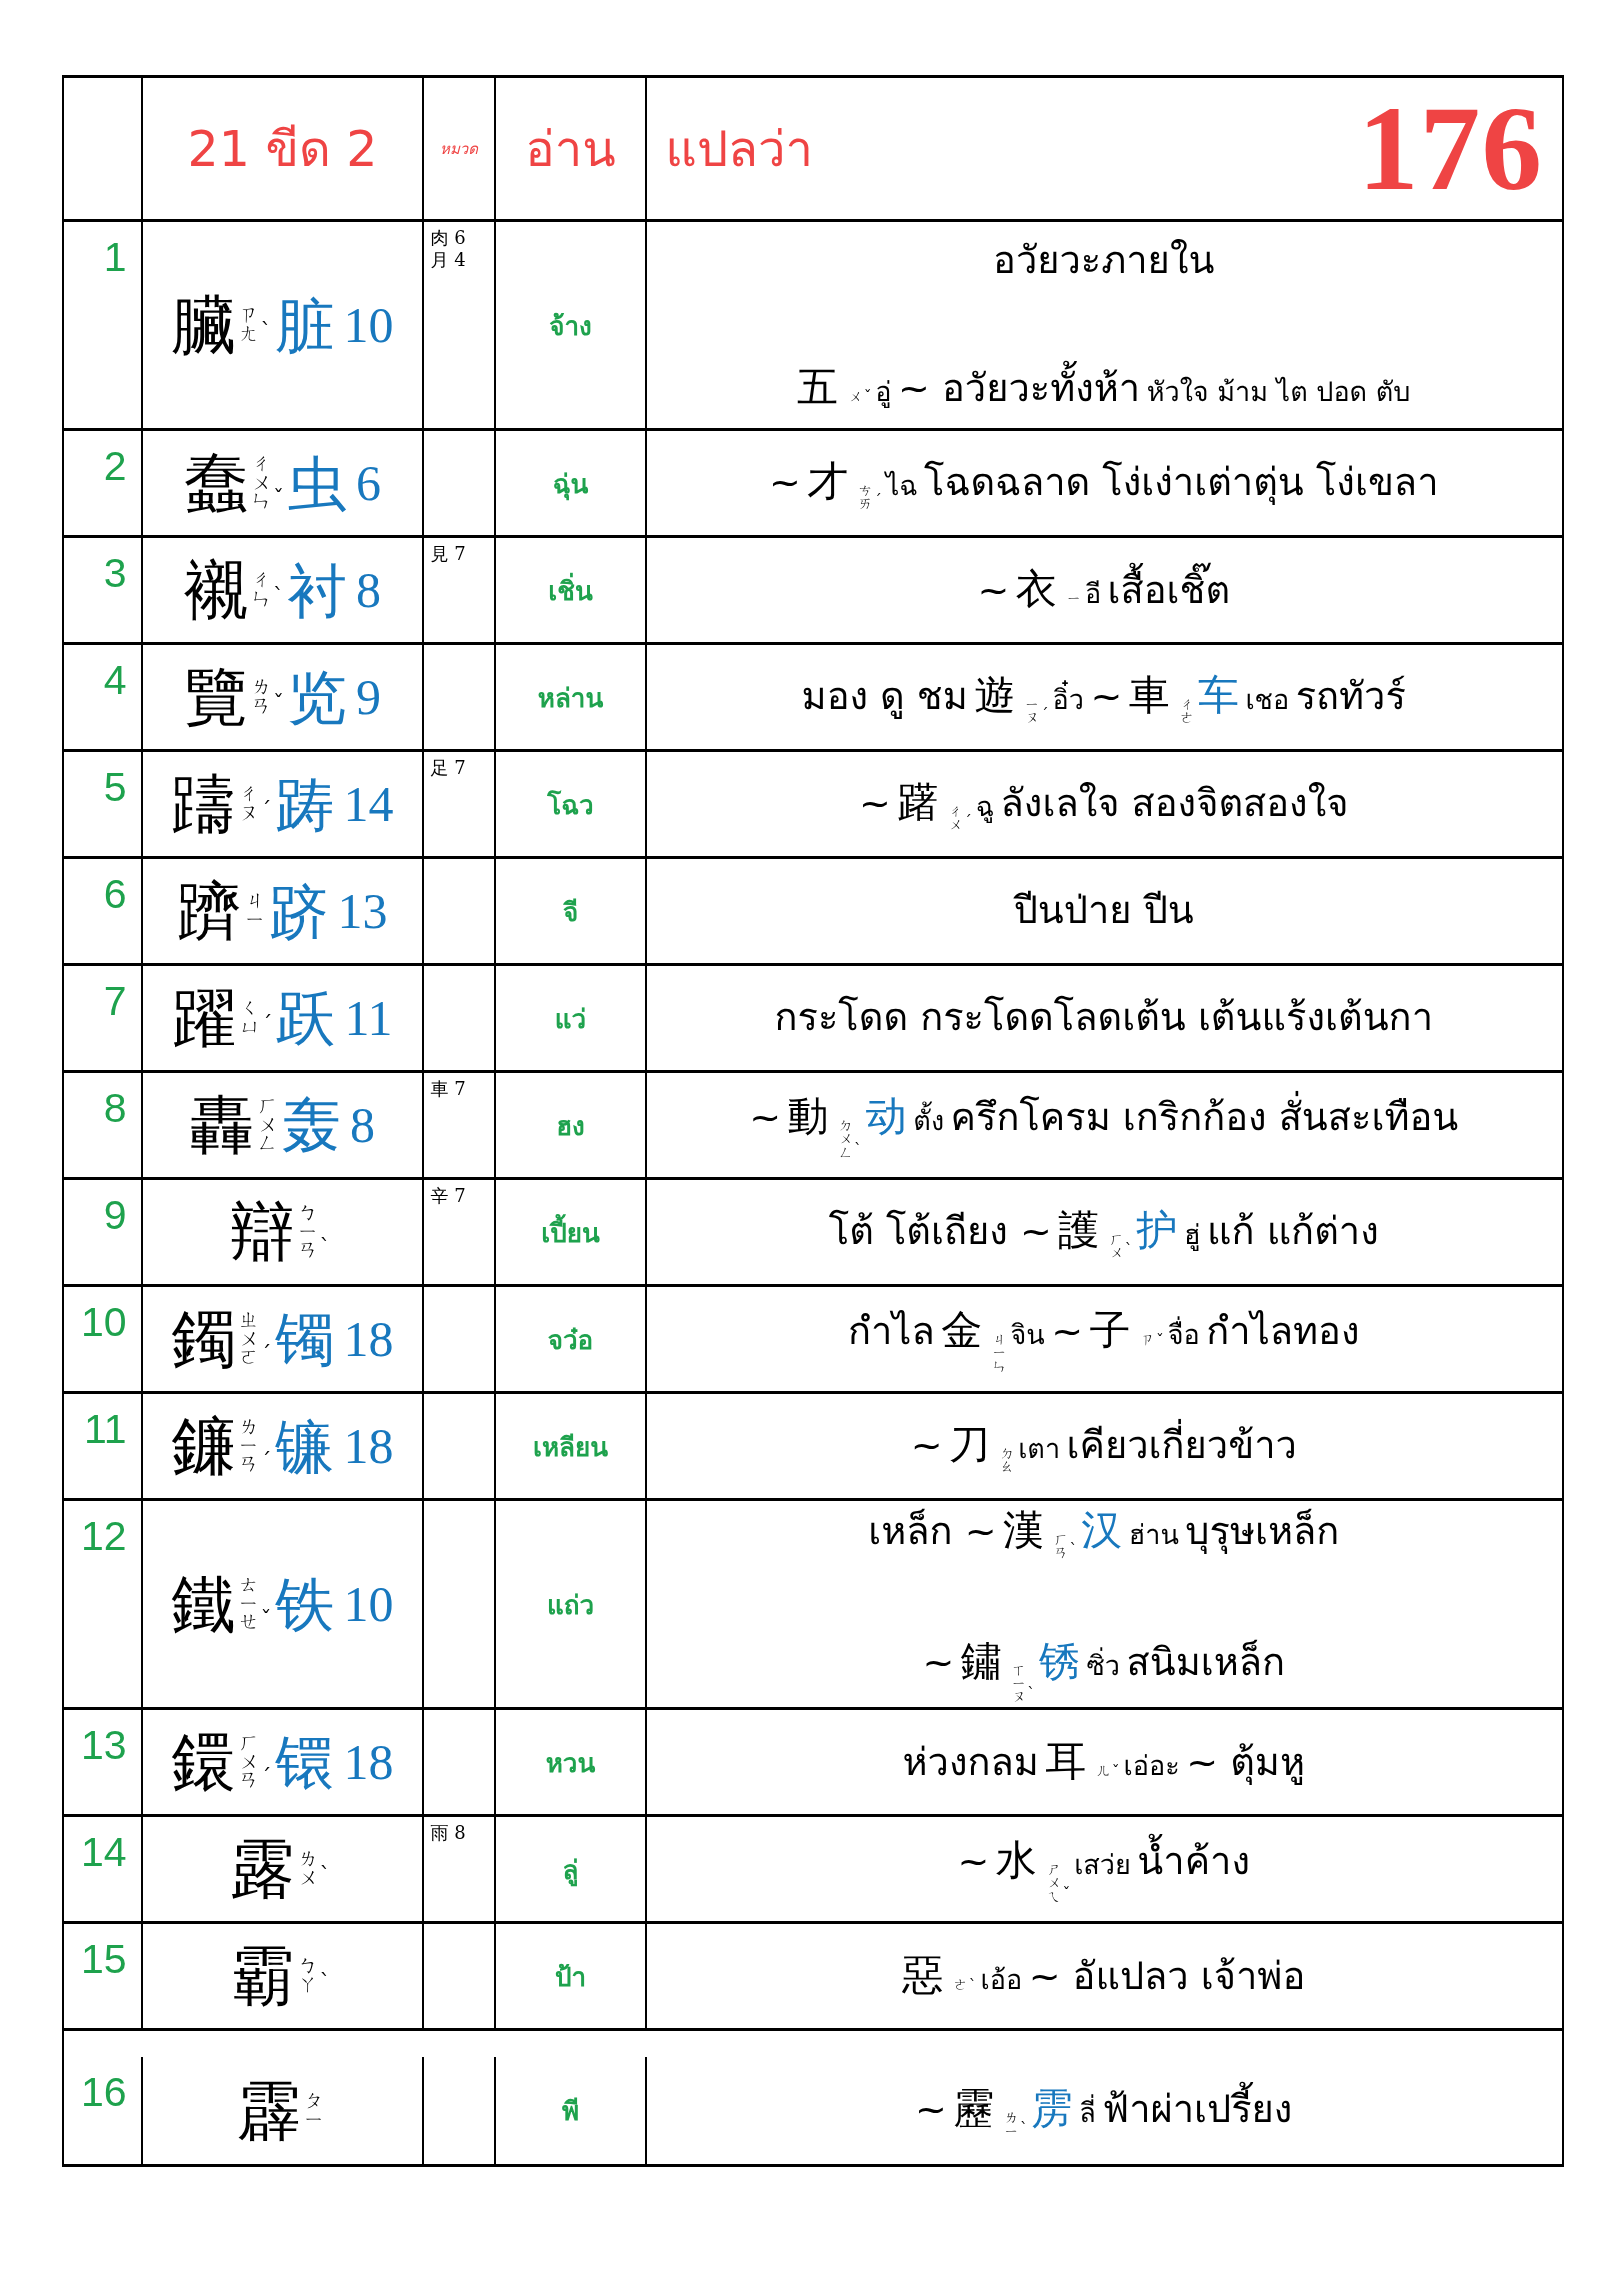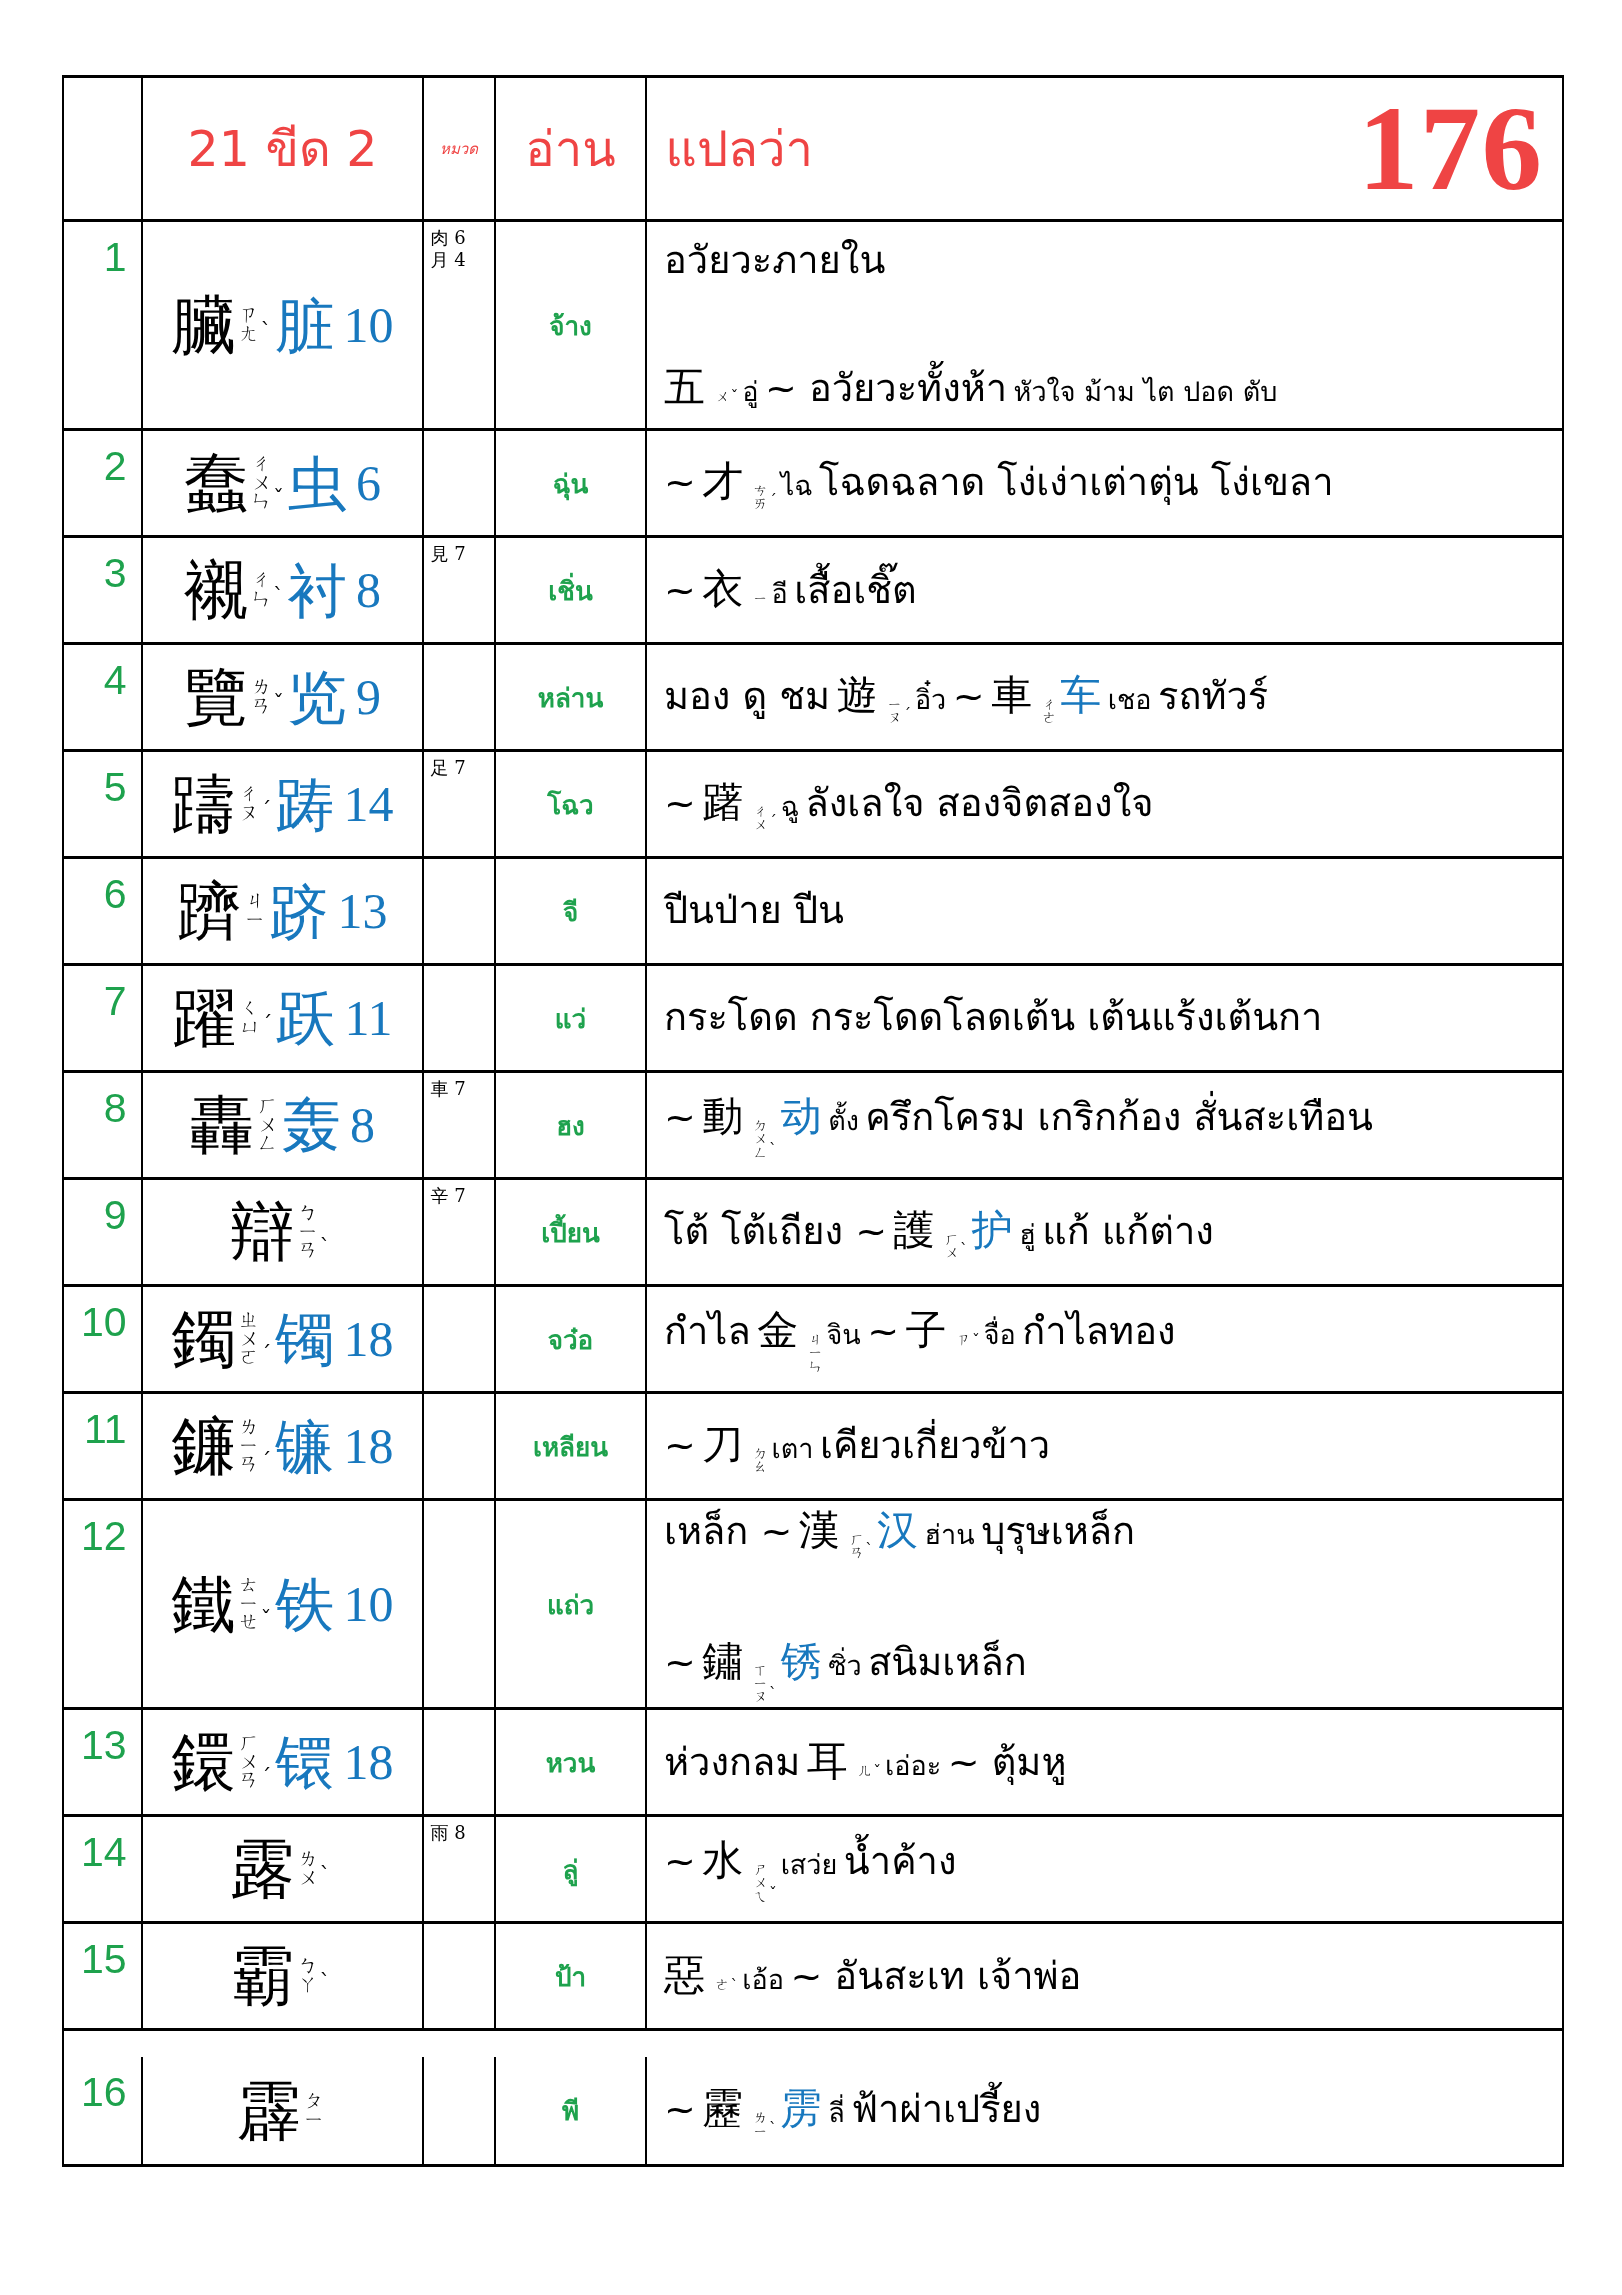--- a/index.html
+++ b/index.html
@@ -52,21 +52,21 @@
   .zy-big .zy-tone { font-size:22px; }
   .simp { font-family:"DejaVu Serif", serif; font-size:59px; line-height:1;
     color:#1878be; }
   .strokes { font-family:"Liberation Serif", serif; font-size:50px;
     color:#1878be; margin-left:9.2px; }
   .radical-cell { padding:5.2px 0 0 6.5px; font-family:"DejaVu Serif", serif;
     font-size:18px; line-height:1.2; color:#000; }
   .reading-cell { display:flex; align-items:center; justify-content:center;
     font-size:26px; font-weight:bold; color:#1ea24d; text-align:center; }
   .meaning-cell { display:flex; flex-direction:column; justify-content:center;
-    padding:0 13px 0 17px; row-gap:77px; }
+    padding:0 13px 0 17px; row-gap:77px;align-items:center; }
   .mline { display:block; line-height:1.25; }
   .seg { margin-right:6.5px; }
   .seg-th { font-size:38px; color:#000; }
   .seg-sm { font-size:27px; color:#000; }
   .seg-cn { font-family:"DejaVu Serif", serif; font-size:41px; color:#000; }
   .seg-cb { font-family:"DejaVu Serif", serif; font-size:41px; color:#1878be; }
   .zy-sm .zy-col { font-size:13.7px; }
   .zy-sm .zy-tone { font-size:15.7px; }
 </style>
 </head>
@@ -510,21 +510,21 @@
         <div class="tcell radical-cell"></div>
         <div class="tcell reading-cell">
           <span>ป้า</span>
         </div>
         <div class="tcell meaning-cell">
           <div class="mline"><span class="seg seg-cn">惡</span><span class="zy zy-sm">
               <span class="zy-col">
                 <span>ㄜ</span>
               </span>
               <span class="zy-tone">ˋ</span>
-            </span><span class="seg seg-sm">เอ้อ</span><span class="seg seg-th">~  อันสะเท เจ้าพ่อ</span></div>
+            </span><span class="seg seg-sm">เอ้อ</span><span class="seg seg-th">~  อัแปลว เจ้าพ่อ</span></div>
         </div>
       </div>
       <div class="trow" style="height: 107px; margin-top: 26px;">
         <div class="tcell num-cell"><span>16</span></div>
         <div class="tcell char-cell">
           <span class="trad">霹</span>
           <span class="zy zy-big">
             <span class="zy-col">
               <span>ㄆ</span>
               <span>ㄧ</span>

